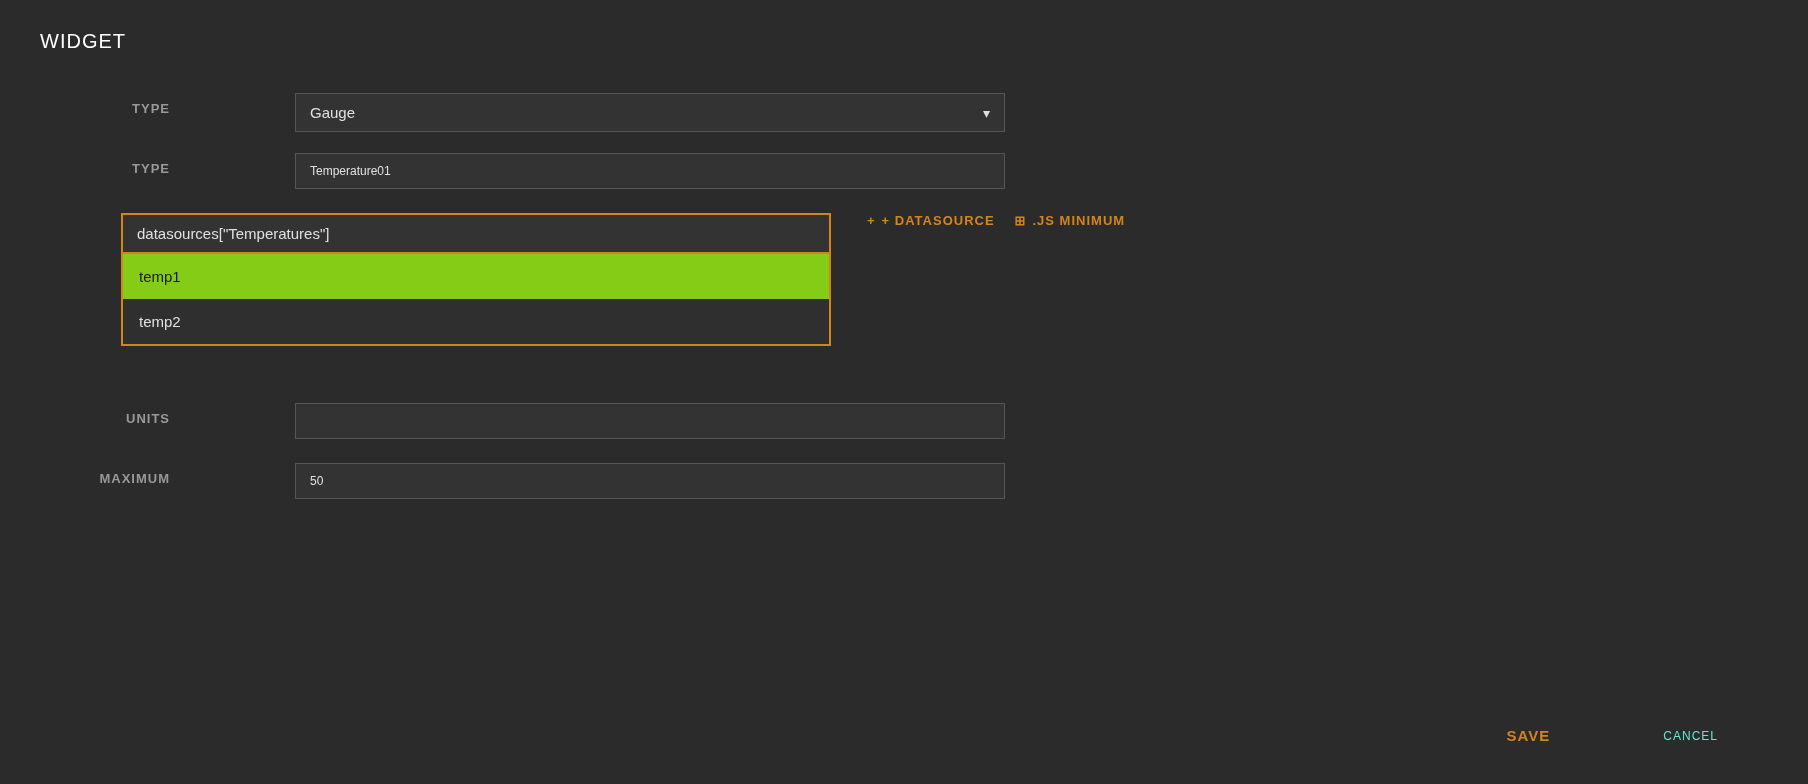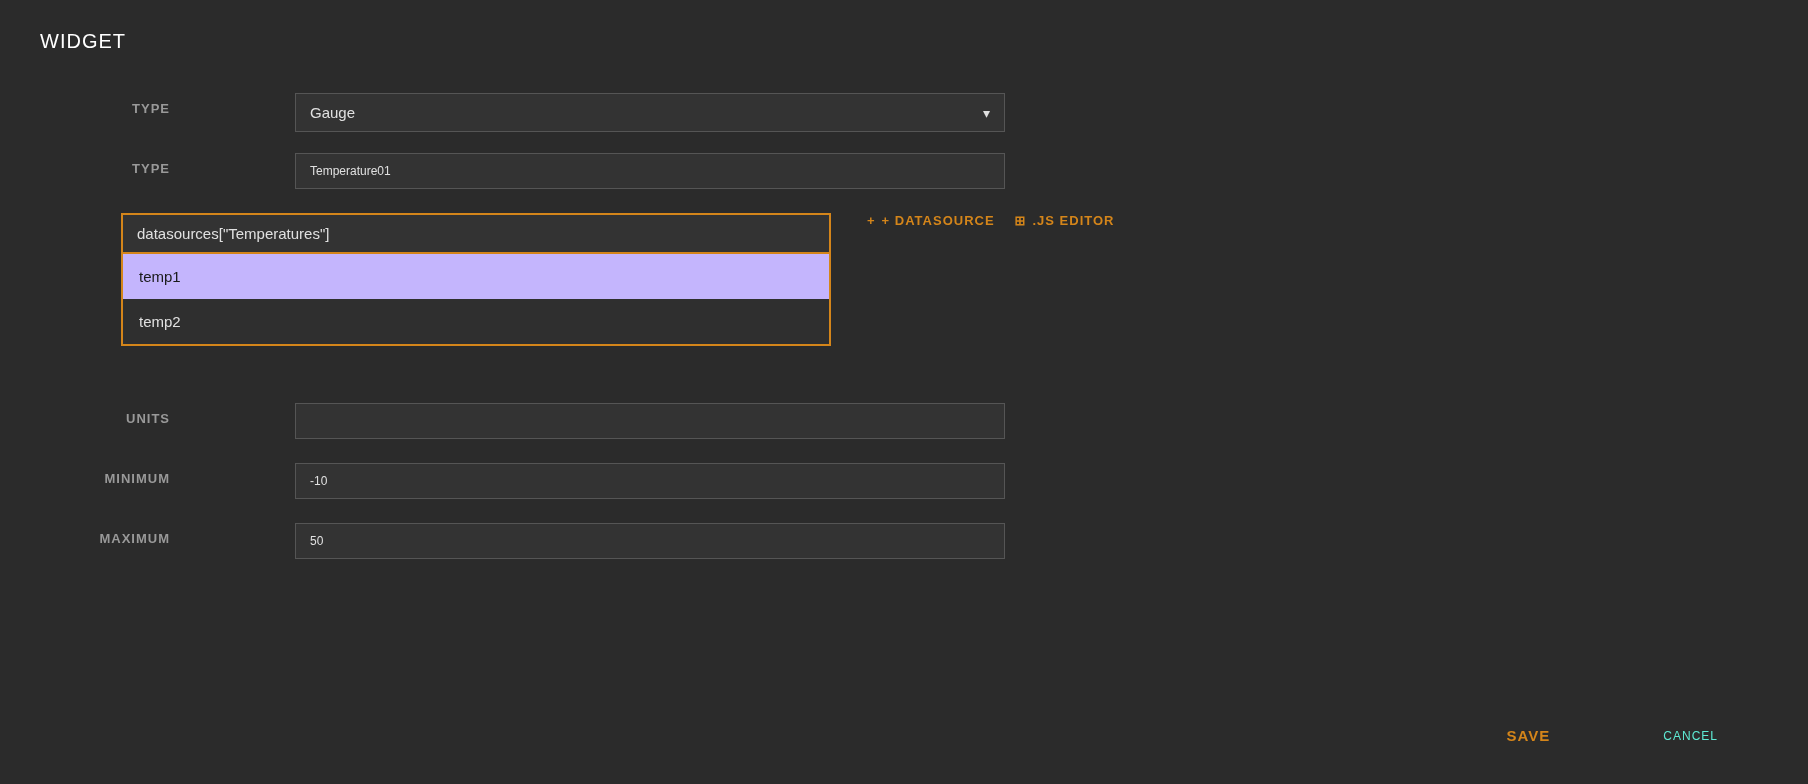--- a/index.html
+++ b/index.html
@@ -137,21 +137,21 @@
     }
 
     .dropdown-item {
       padding: 14px 16px;
       font-size: 15px;
       color: #e0e0e0;
       cursor: pointer;
     }
 
     .dropdown-item.selected {
-      background-color: #c4b5fd;
+      background-color: #84cc16;
       color: #1a1a1a;
     }
 
     .action-buttons {
       display: flex;
       align-items: center;
       gap: 20px;
       margin-left: 16px;
       white-space: nowrap;
     }
@@ -257,39 +257,33 @@
             <div class="dropdown-item">temp2</div>
           </div>
         </div>
         <div class="action-buttons">
           <button class="datasource-btn">
             <span>+</span>
             <span>+ DATASOURCE</span>
           </button>
           <button class="js-editor-btn">
             <span>⊞</span>
-            <span>.JS EDITOR</span>
+            <span>.JS MINIMUM</span>
           </button>
         </div>
       </div>
     </div>
 
     <div class="form-row" style="margin-top: 130px;">
       <span class="form-label units-row-label">UNITS</span>
       <div class="form-input-area">
         <input class="form-input" type="text" style="">
       </div>
     </div>
 
-    <div class="form-row">
-      <span class="form-label min-row-label">MINIMUM</span>
-      <div class="form-input-area">
-        <input class="form-input" type="text" value="-10" style="">
-      </div>
-    </div>
 
     <div class="form-row">
       <span class="form-label">MAXIMUM</span>
       <div class="form-input-area">
         <input class="form-input" type="text" value="50" style="">
       </div>
     </div>
 
   </div>
 

